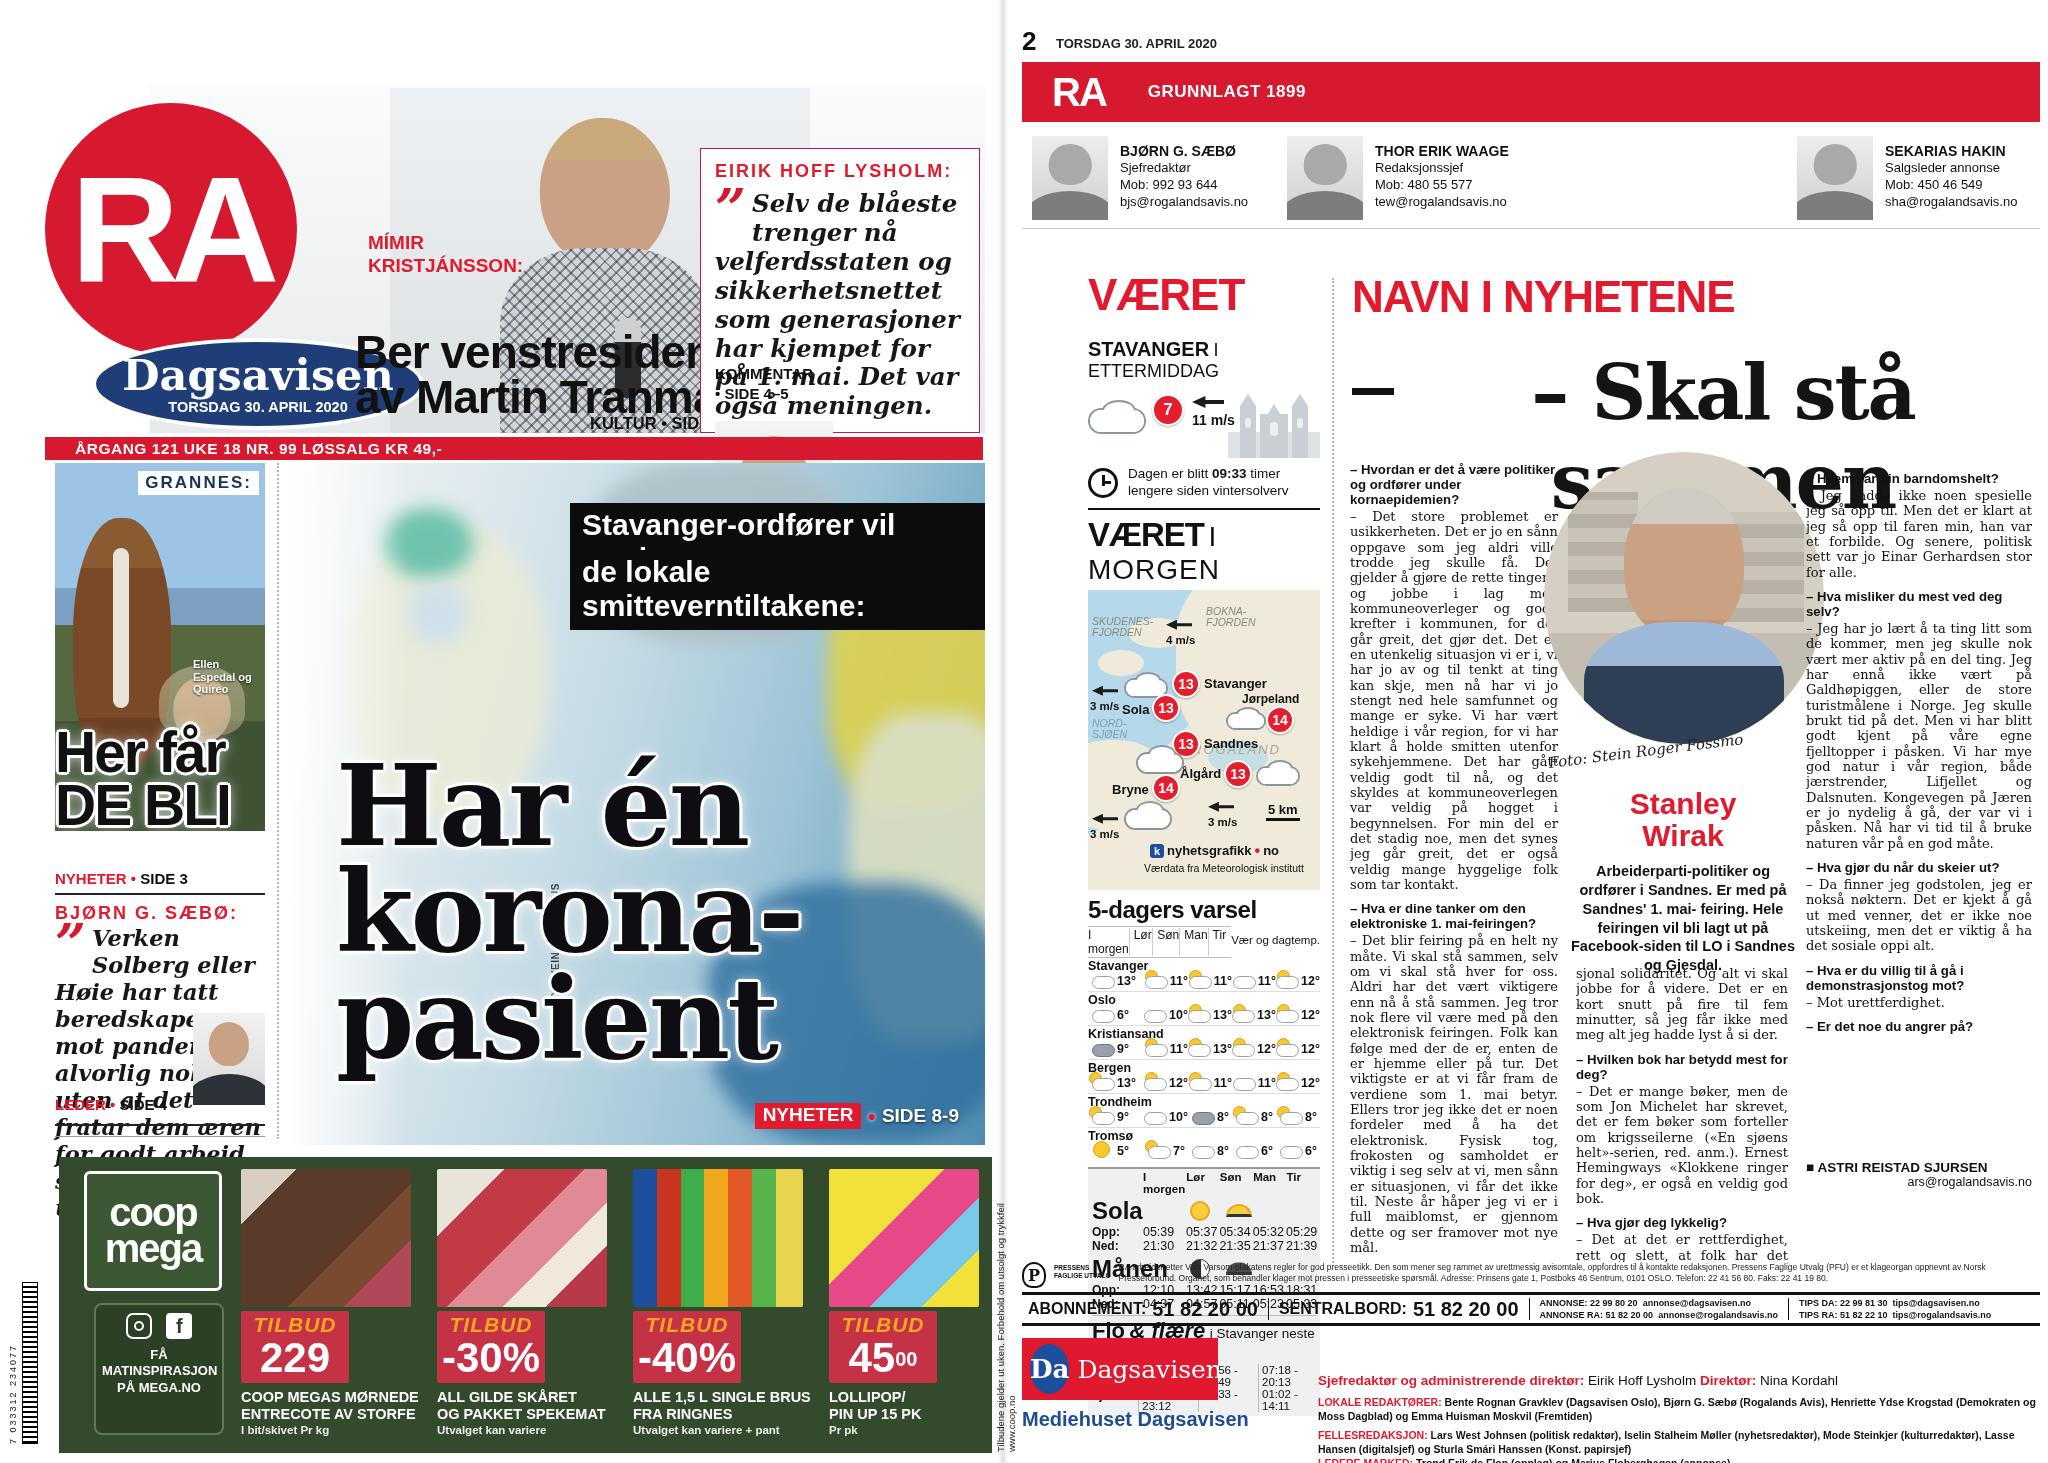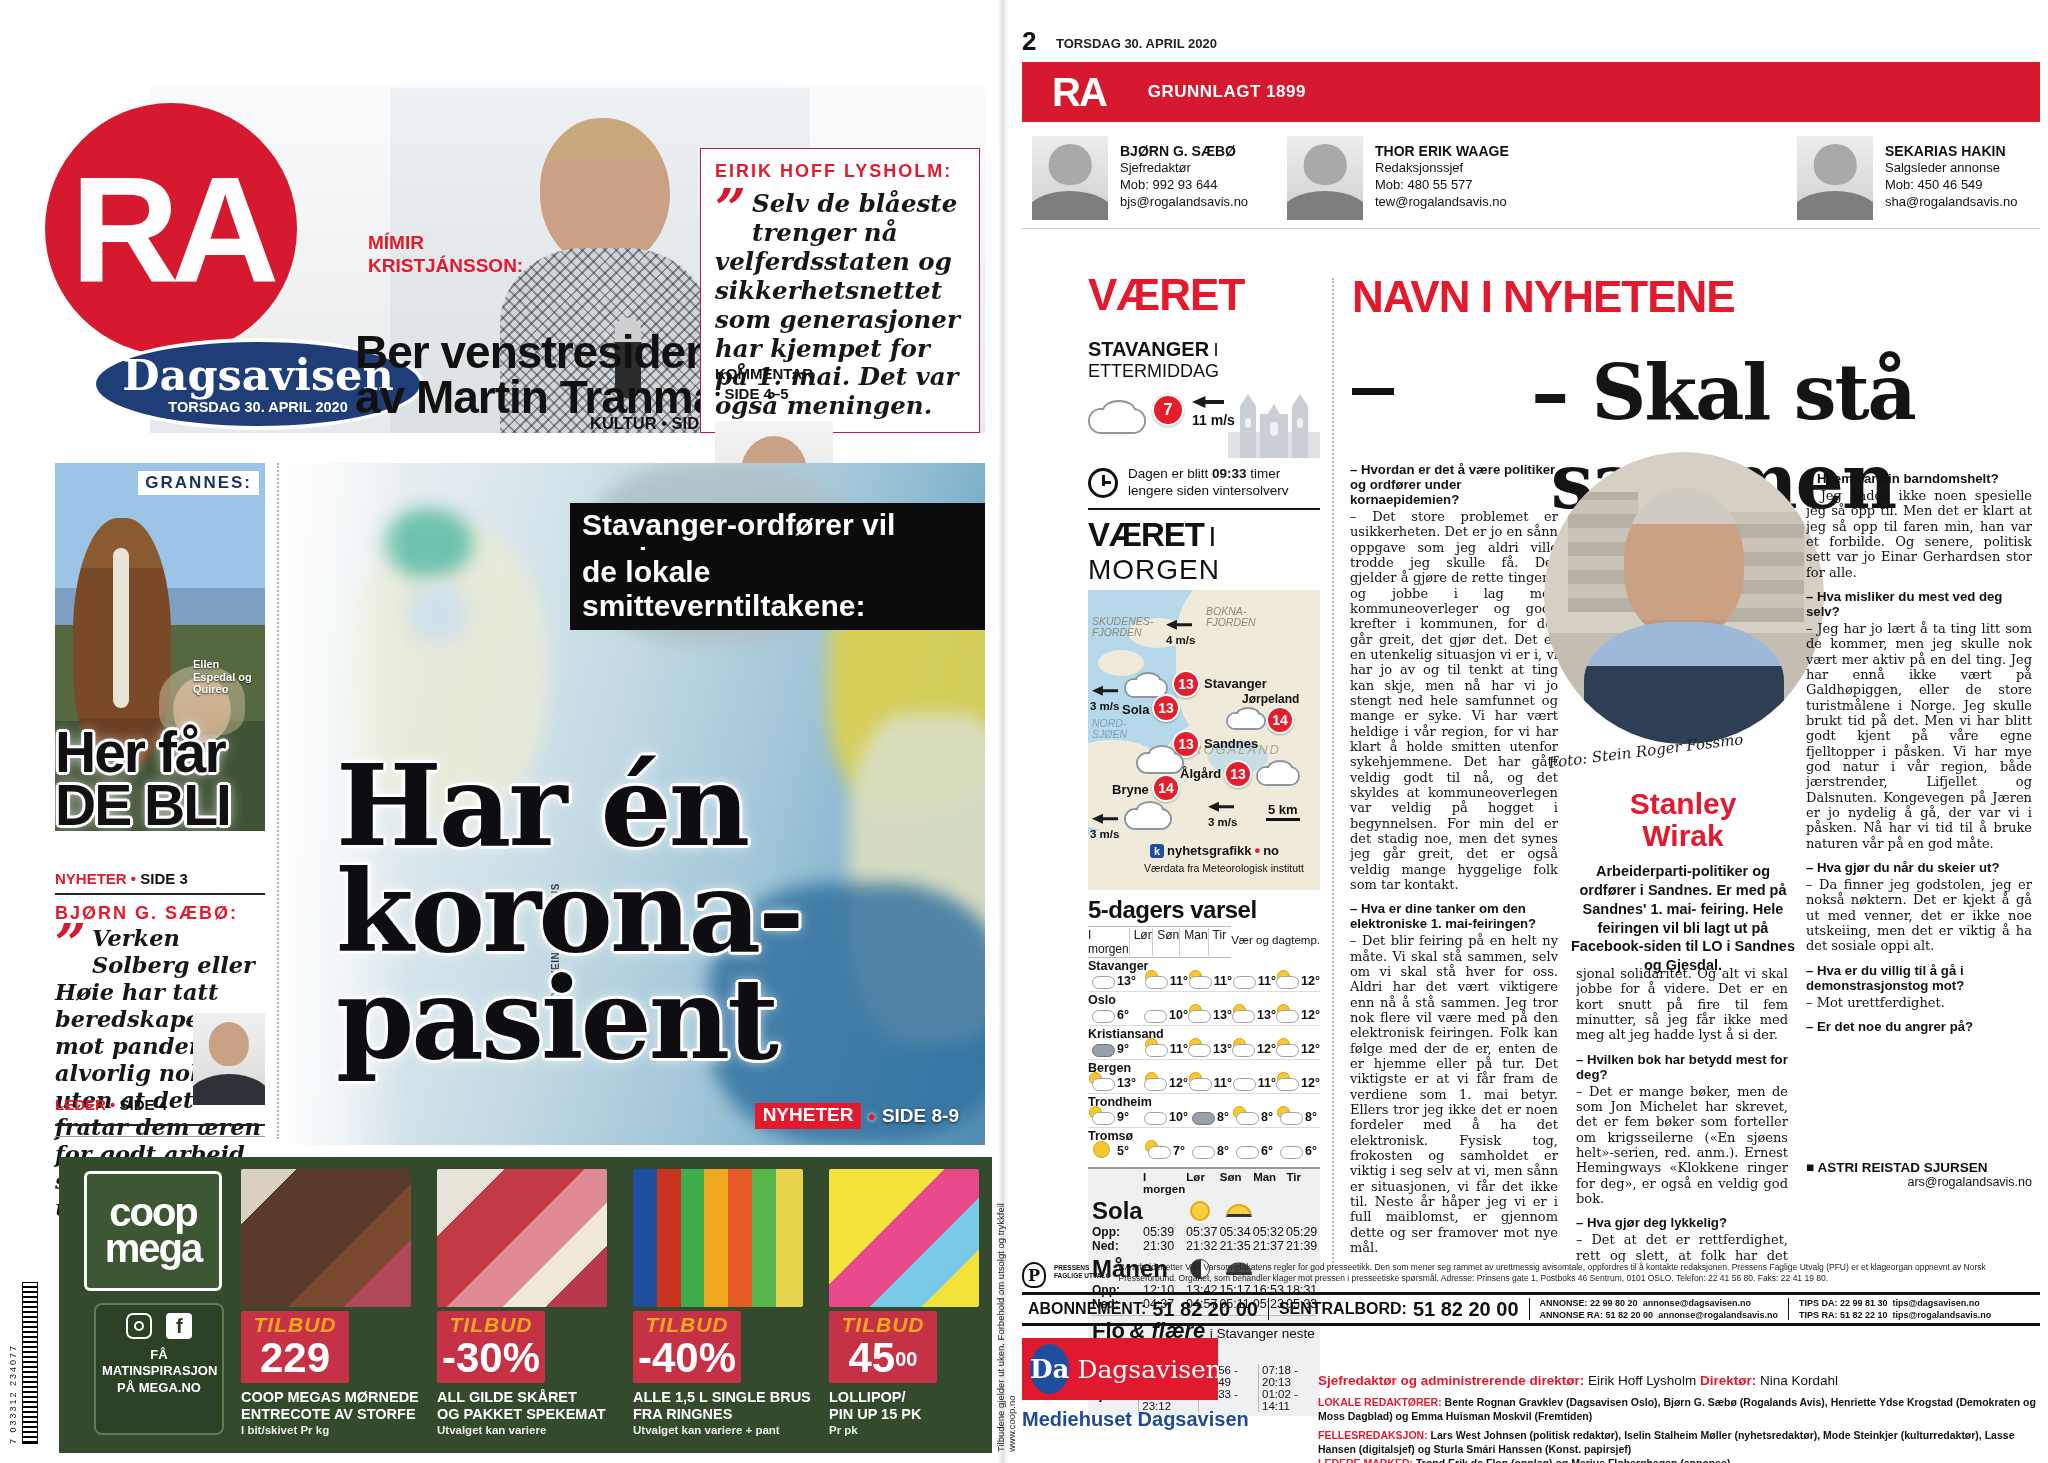--- a/index.html
+++ b/index.html
@@ -86,20 +86,23 @@
     <div class="serif" style="margin-top:8px;font-style:italic;font-weight:bold;font-size:24.5px;line-height:1.18;color:#171717">
       <span class="qmark">”</span><span>Selv de blåeste trenger nå velferdsstaten og sikkerhetsnettet som generasjoner har kjempet for på 1. mai. Det var også meningen.</span>
     </div>
     <div class="abs b" style="left:14px;bottom:28px;font-size:15px;line-height:1.35">
       <div>KOMMENTAR</div>
       <div>• SIDE 4–5</div>
     </div>
     <div class="abs mug skin dark" style="right:0;bottom:0;width:118px;height:148px;background:linear-gradient(180deg,#f4f4f4,#dcdcdc)"></div>
   </div>
 
+  <div class="abs" style="left:45px;top:437px;width:938px;height:23px;background:#d6192e;display:flex;align-items:center">
+    <span class="b white" style="font-size:15.5px;margin-left:30px;letter-spacing:.5px">ÅRGANG 121  UKE 18  NR. 99  LØSSALG KR 49,-</span>
+  </div>
 
   <div class="abs" style="left:55px;top:463px;width:210px;height:368px;overflow:hidden;background:linear-gradient(180deg,#9cc4e6 0 34%,#7da0c2 34% 44%,#55683f 44% 70%,#3f5234 70%)">
     <div class="abs" style="left:18px;top:55px;width:98px;height:250px;border-radius:46% 46% 40% 40%;background:linear-gradient(180deg,#8a5a30 0 20%,#7a4a28 20% 80%,#6b3f22 80%)"></div>
     <div class="abs" style="left:58px;top:85px;width:16px;height:160px;border-radius:8px;background:#e9e2d6"></div>
     <div class="abs" style="right:34px;bottom:88px;width:58px;height:66px;border-radius:50%;background:radial-gradient(circle at 50% 42%,#d9b08c 0 58%,#c3ad92 60%)"></div>
     <div class="abs" style="right:20px;bottom:96px;width:86px;height:70px;border-radius:50% 50% 30% 30%;background:linear-gradient(180deg,#cfc3a4,#b5a886);opacity:.55"></div>
     <div class="abs" style="right:6px;top:8px;background:#fff;padding:2px 7px">
       <span class="b" style="color:#17335e;font-size:17px;letter-spacing:2px">GRANNES:</span>
     </div>
     <div class="abs b white" style="right:6px;top:195px;width:66px;font-size:11px;line-height:1.15;text-align:left;text-shadow:0 1px 2px rgba(0,0,0,.8)">Ellen Espedal og Quireo</div>

